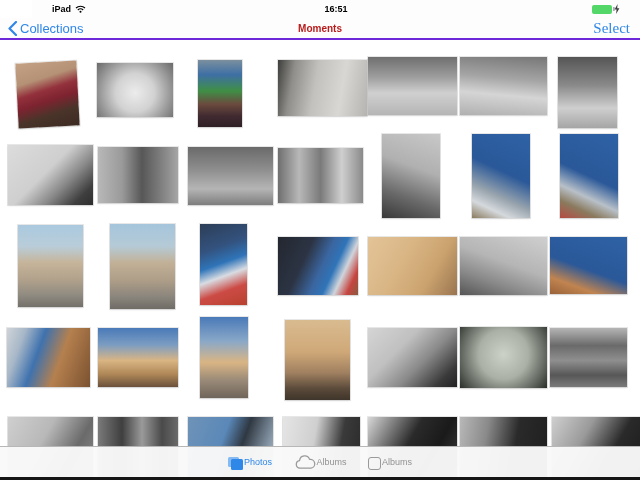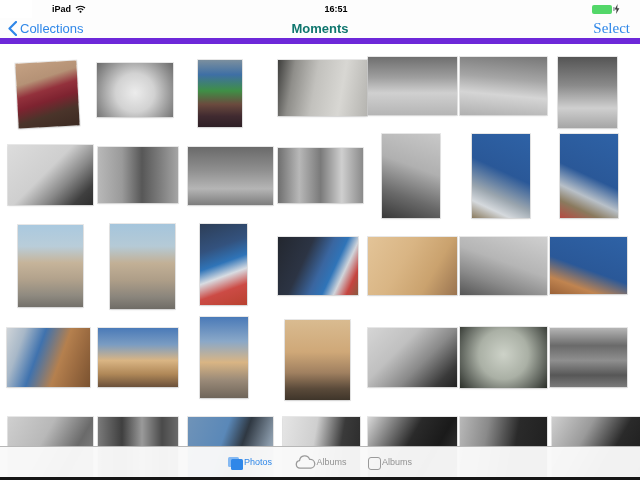--- a/index.html
+++ b/index.html
@@ -15,24 +15,24 @@
     font-size:9px;font-weight:bold;color:#000;padding:0 20px;box-sizing:border-box;z-index:30;margin-left:32px;
   }
   .sb-left{display:flex;align-items:center;gap:4px;}
   .sb-time{position:absolute;left:0;right:0;text-align:center;font-weight:bold;}
   .sb-right{display:flex;align-items:center;gap:2px;z-index:1;}
   .battery{position:relative;width:20px;height:9px;background:#53d769;border-radius:2px;}
   .battery-tip{position:absolute;right:-3px;top:2.5px;width:2px;height:4px;background:#a9aeb3;border-radius:0 1px 1px 0;}
   
   .navbar{
     position:absolute;top:18px;left:0;right:0;height:20px;background:#fdfdfd;
-    display:flex;align-items:center;z-index:30;border-bottom:6px solid #6d28d9;
+    display:flex;align-items:center;z-index:30;border-bottom:2px solid #6d28d9;
   }
   .nav-back{display:flex;align-items:center;gap:3px;margin-left:8px;font-size:13px;cursor:pointer;flex:0 0 auto;}
-  .nav-title{position:absolute;left:0;right:0;text-align:center;font-size:13px;font-weight:bold;color:#0f766e;}
+  .nav-title{position:absolute;left:0;right:0;text-align:center;font-size:10px;font-weight:bold;color:#b91c1c;}
   .nav-select{margin-left:auto;margin-right:10px;font-size:15px;cursor:pointer;z-index:1;font-family:Liberation Serif, serif;}
   
   .moment-header{
     position:absolute;top:39px;left:0;right:0;height:18px;background:#f9f8f5;
     display:flex;align-items:center;font-size:12px;z-index:30;border-bottom:1px solid #efece6;
   }
   .mh-title{font-weight:bold;color:#000;margin-left:8px;}
   .mh-loc{margin-left:14px;color:#636366;cursor:pointer;display:flex;align-items:center;gap:3px;}
   .mh-chev{color:#b9b9bd;font-size:13px;line-height:1;}
   .mh-right{margin-left:auto;margin-right:10px;display:flex;align-items:center;gap:16px;}

